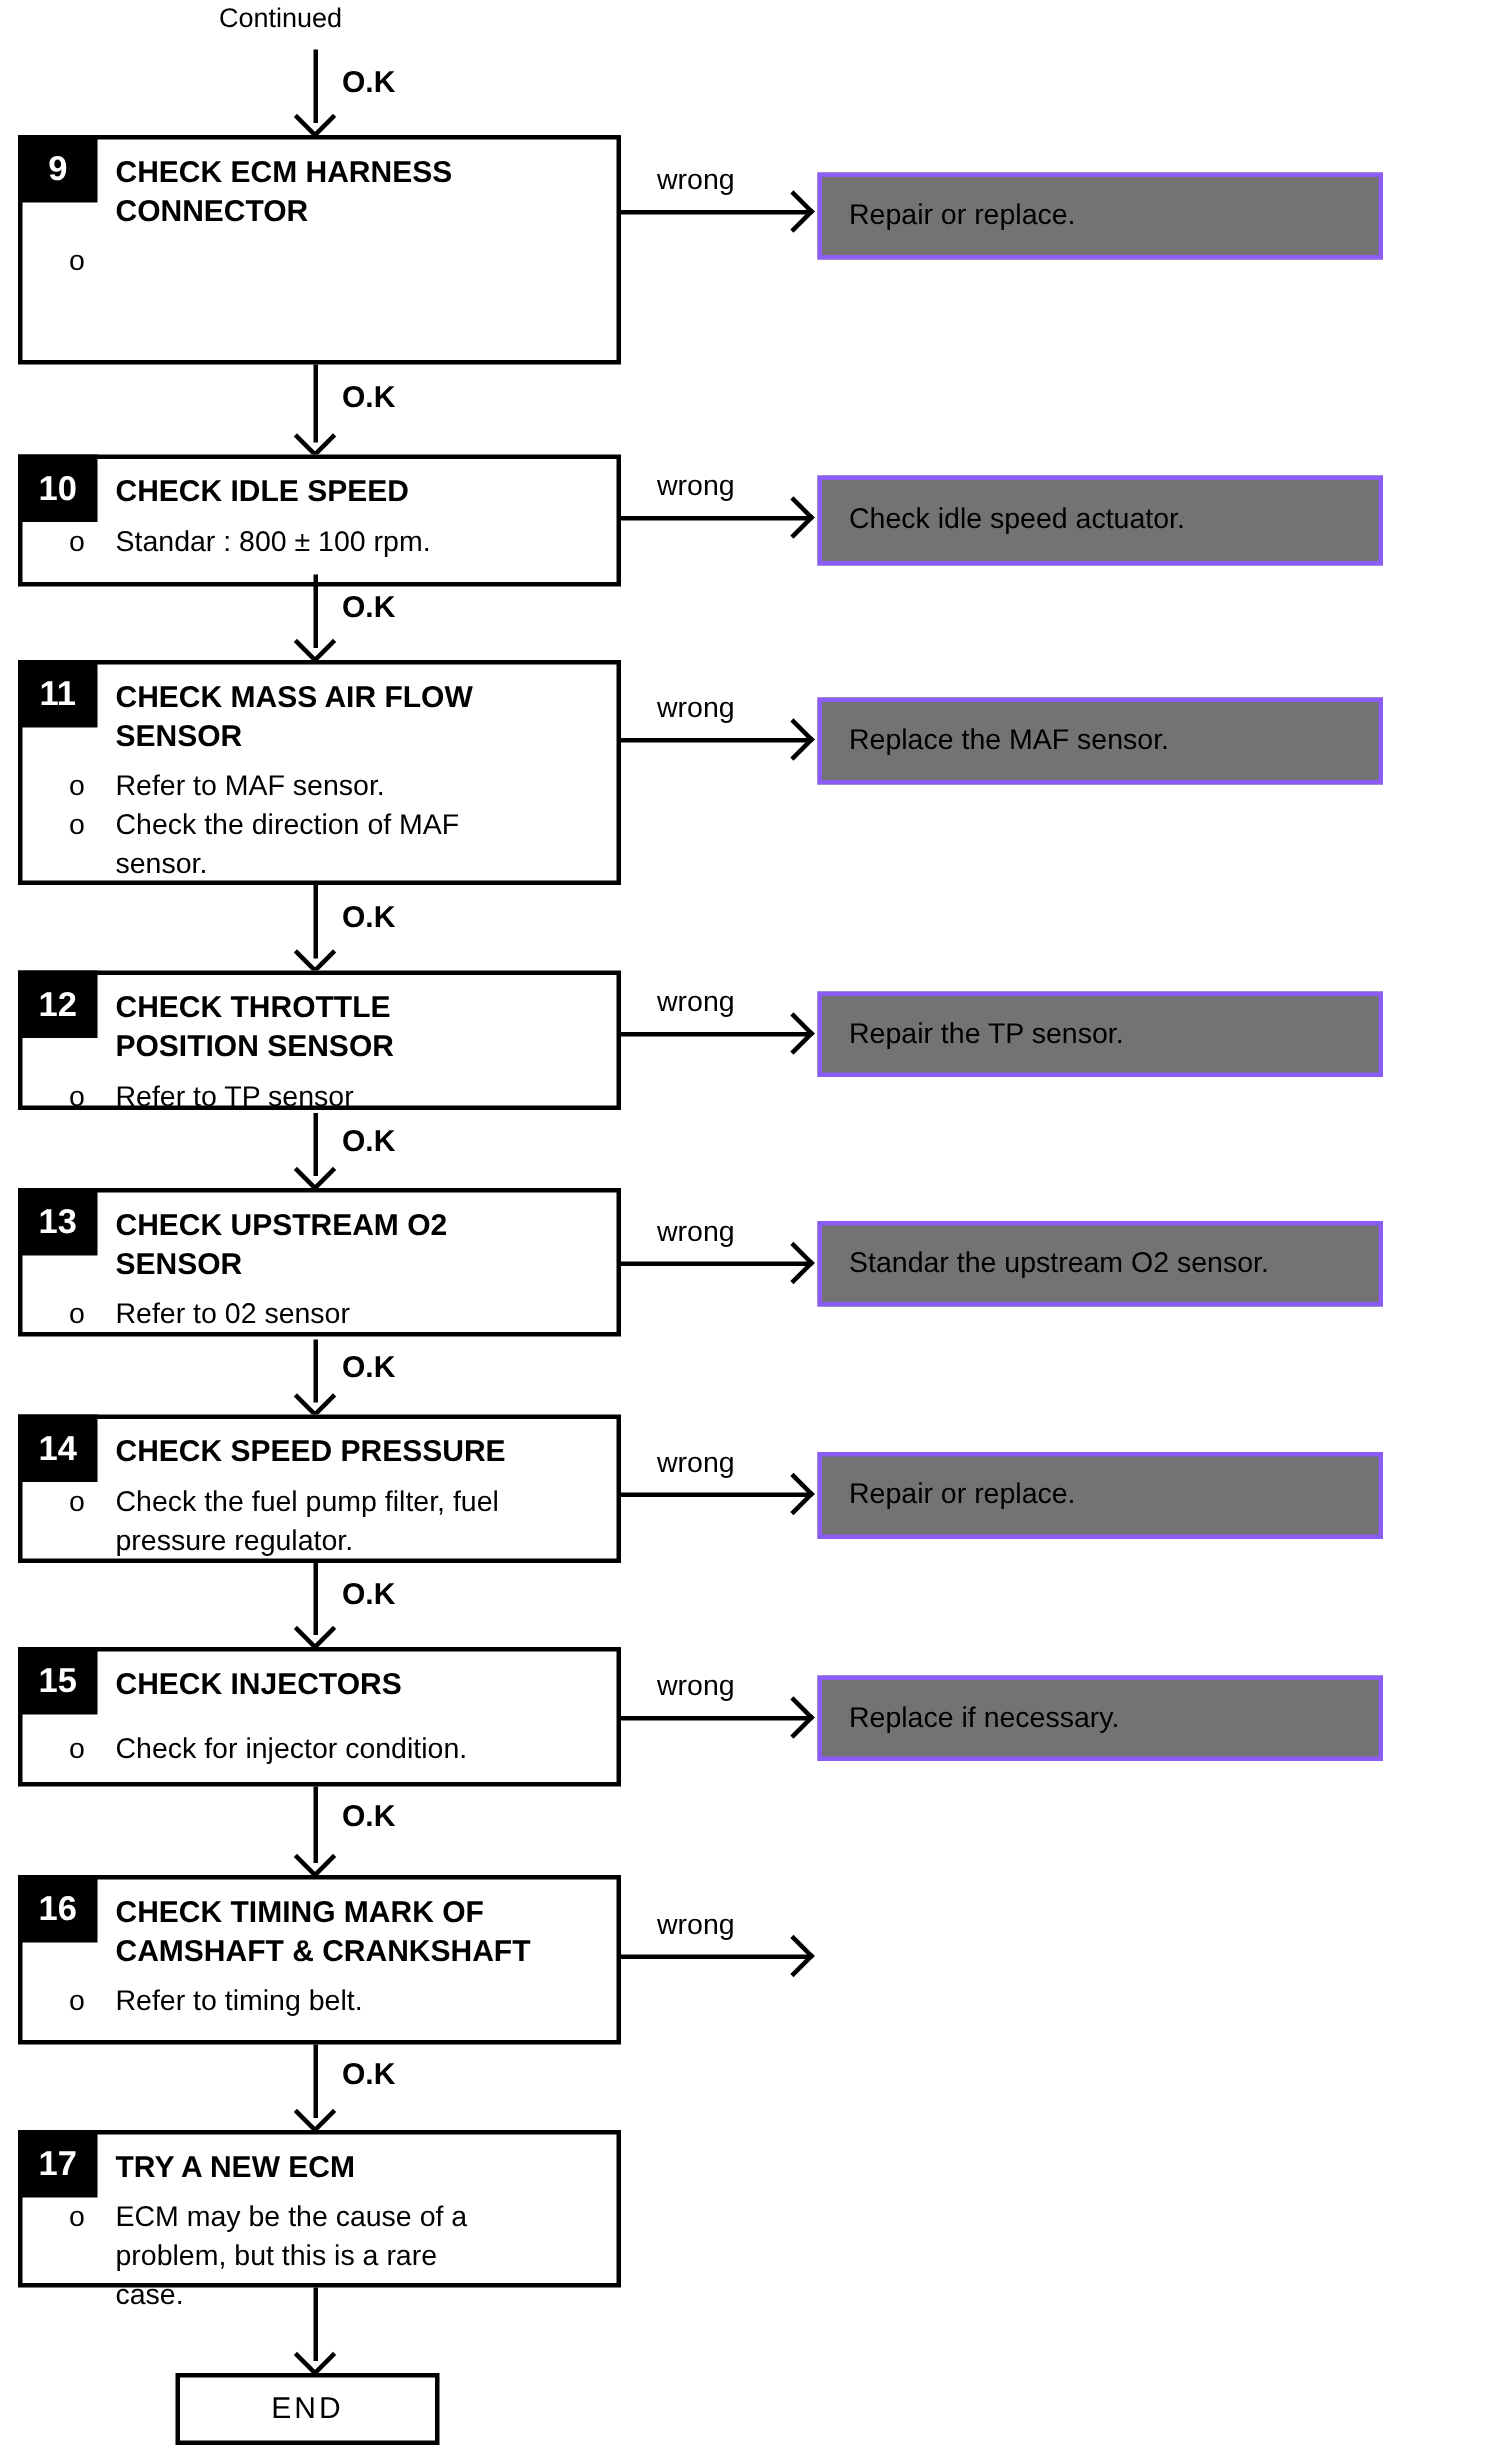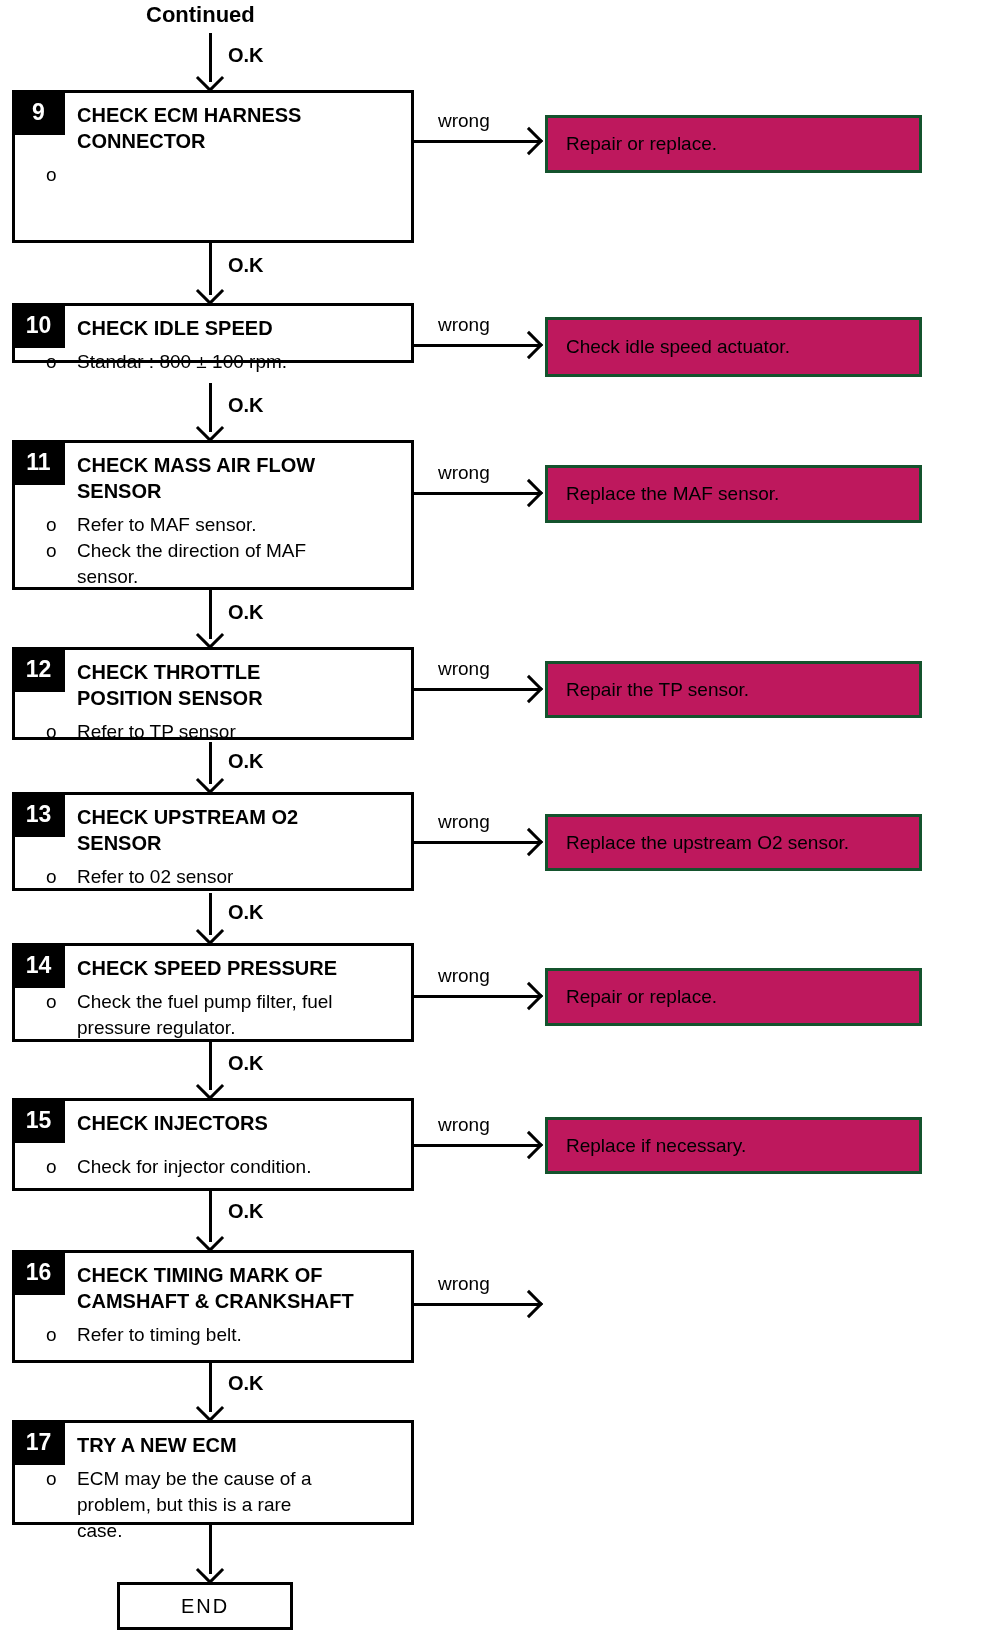--- a/index.html
+++ b/index.html
@@ -1,36 +1,36 @@
 <!DOCTYPE html>
 <html><head>
 <meta charset="utf-8">
 <style>
   html,body{margin:0;padding:0;background:#ffffff;}
   .page{
     position:relative;width:992px;height:1638px;background:#ffffff;
     font-family:"Liberation Sans",sans-serif;color:#000;overflow:hidden;
   }
-  .continued{position:absolute;left:146px;top:2px;font-size:22px;font-weight:bold;}
+  .continued{position:absolute;left:146px;top:2px;font-size:18px;font-weight:normal;}
   
   .lbox{
     position:absolute;left:12px;width:402px;border:3px solid #000;background:#fff;
     box-sizing:border-box;padding-top:9px;
   }
   .badge{
     position:absolute;top:-3px;left:-3px;width:53px;height:45px;background:#000;
     color:#fff;display:flex;align-items:center;justify-content:center;
     font-weight:bold;font-size:23px;
   }
   .title{margin-left:62px;font-weight:bold;font-size:20px;line-height:26px;}
   .bullet{position:relative;margin-top:8px;padding-left:62px;font-size:19px;line-height:26px;}
   .marker{position:absolute;left:31px;top:0;}
   
   .rbox{
-    position:absolute;left:545px;width:377px;border:3px solid #14532d;background:#be185d;
+    position:absolute;left:545px;width:377px;border:3px solid #8b5cf6;background:#737373;
     box-sizing:border-box;display:flex;align-items:center;padding-left:18px;font-size:19px;
   }
   
   .vline{position:absolute;left:209px;width:3px;background:#000;}
   .hline{position:absolute;left:414px;width:126px;height:3px;background:#000;}
   .chev-down{
     position:absolute;left:200px;width:17px;height:17px;
     border-right:3px solid #000;border-bottom:3px solid #000;transform:rotate(45deg);
   }
   .chev-right{
@@ -67,21 +67,21 @@
   <div class="wrong" style="top:110px">wrong</div>
   <div class="chev-right" style="top:131px"></div>
   <div class="rbox" style="top:115px;height:58px">
       <span>Repair or replace.</span>
     </div>
 
   <div class="vline" style="top:243px;height:52px"></div>
   <div class="chev-down" style="top:281px"></div>
   <div class="ok" style="top:254px">O.K</div>
 
-  <div class="lbox" style="top:303px;height:60px">
+  <div class="lbox" style="top:303px;height:88px">
     <div class="badge">
         <span>10</span>
       </div>
     <div class="title">CHECK IDLE SPEED</div>
     <div class="bullet"><span class="marker">o</span><span>Standar : 800 ± 100 rpm.</span></div>
   </div>
   <div class="hline" style="top:344px"></div>
   <div class="wrong" style="top:314px">wrong</div>
   <div class="chev-right" style="top:335px"></div>
   <div class="rbox" style="top:317px;height:60px">
@@ -133,21 +133,21 @@
     <div class="badge">
         <span>13</span>
       </div>
     <div class="title" style="max-width:260px">CHECK UPSTREAM O2 SENSOR</div>
     <div class="bullet"><span class="marker">o</span><span>Refer to 02 sensor</span></div>
   </div>
   <div class="hline" style="top:841px"></div>
   <div class="wrong" style="top:811px">wrong</div>
   <div class="chev-right" style="top:832px"></div>
   <div class="rbox" style="top:814px;height:57px">
-      <span>Replace the upstream O2 sensor.</span>
+      <span>Standar the upstream O2 sensor.</span>
     </div>
 
   <div class="vline" style="top:893px;height:42px"></div>
   <div class="chev-down" style="top:921px"></div>
   <div class="ok" style="top:901px">O.K</div>
 
   <div class="lbox" style="top:943px;height:99px">
     <div class="badge">
         <span>14</span>
       </div>

